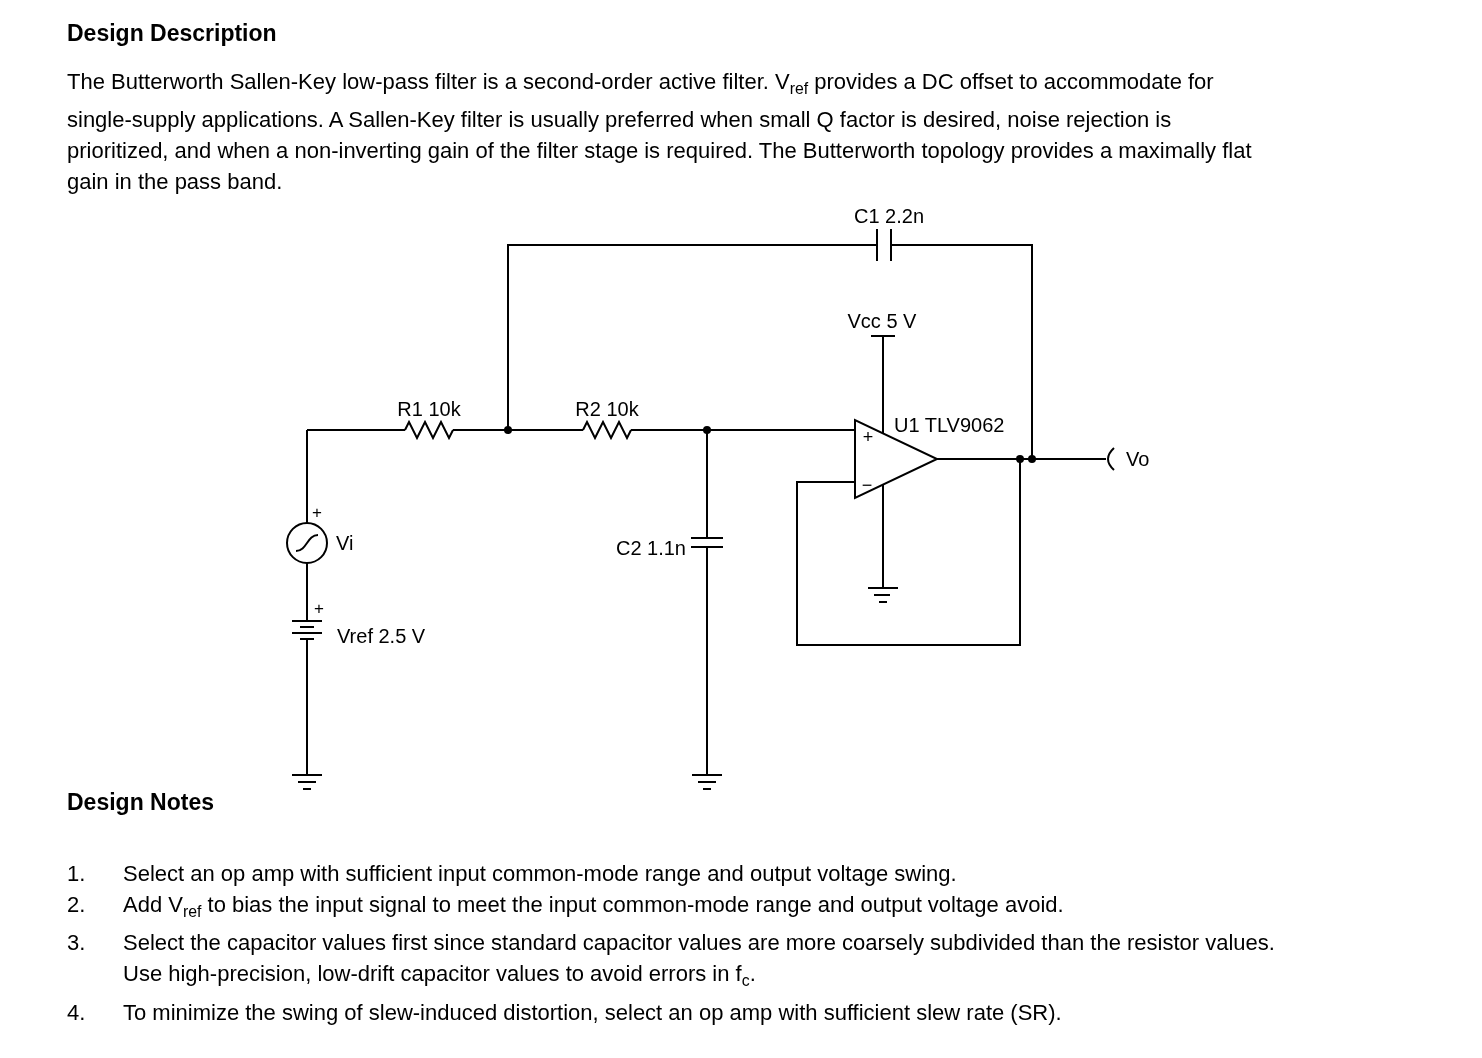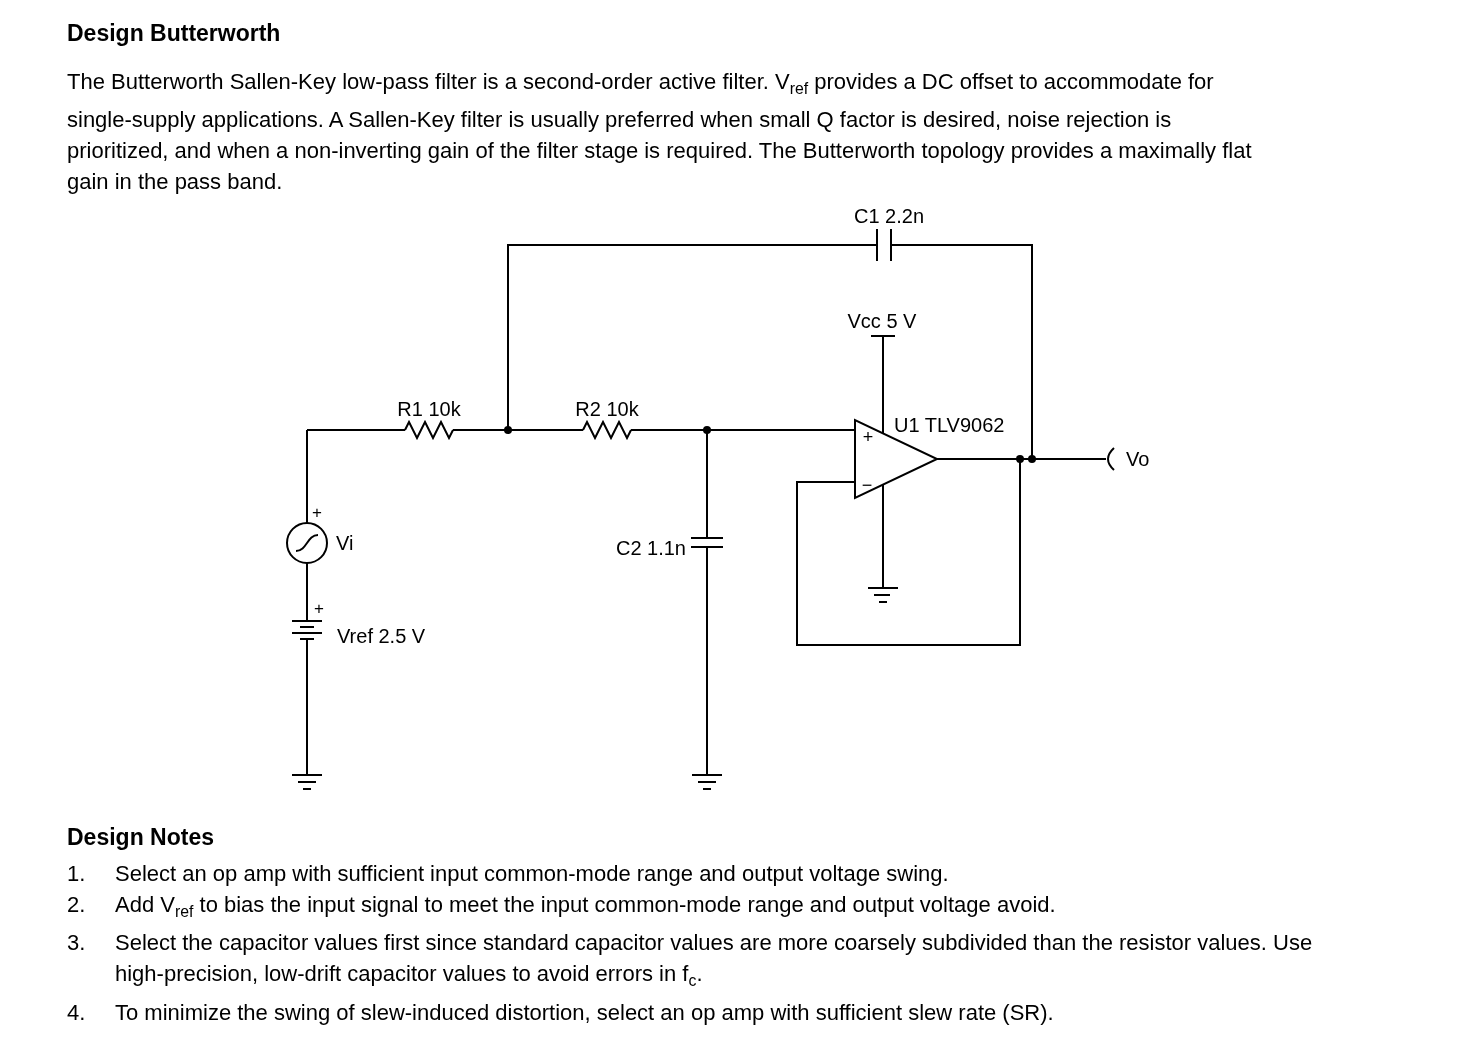--- a/index.html
+++ b/index.html
@@ -13,47 +13,47 @@
     position: relative;
     width: 1482px; height: 1058px;
     background: #ffffff;
     overflow: hidden;
   }
   .h1 {
     position: absolute; left: 67px;
     font-size: 23px; font-weight: 700; color: #000;
   }
   #desc-heading { top: 20px; }
-  #notes-heading { top: 824px; text-align: center; }
+  #notes-heading { top: 789px; text-align: center; }
   .para {
     position: absolute; left: 67px; top: 66px;
     width: 1200px;
     font-size: 22px; line-height: 31px; color: #000;
   }
   sub { font-size: 0.72em; }
   .schematic-wrap {
     position: absolute; left: 0; top: 200px;
     width: 1482px; height: 600px;
   }
   .notes-list {
     position: absolute; left: 67px; top: 858px;
     width: 1250px;
     font-size: 22px; line-height: 31px; color: #000;
   }
   .note-item { display: flex; }
   .note-num { flex: 0 0 48px; width: 48px; }
-  .note-text { flex: 1; }
+  .note-text { flex: 1; margin-left: 8px; }
   svg text { font-family: "Liberation Sans", "DejaVu Sans", sans-serif; }
 </style>
 </head>
 <body>
 
 <div class="page">
 
-  <div class="h1" id="desc-heading">Design Butterworth</div>
+  <div class="h1" id="desc-heading">Design Description</div>
 
   <div class="para"><span>The Butterworth Sallen-Key low-pass filter is a second-order active filter. V</span><sub>ref</sub><span> provides a DC offset to accommodate for single-supply applications. A Sallen-Key filter is usually preferred when small Q factor is desired, noise rejection is prioritized, and when a non-inverting gain of the filter stage is required. The Butterworth topology provides a maximally flat gain in the pass band.</span></div>
 
   <div class="schematic-wrap">
     <svg width="1482" height="600" viewBox="0 0 1482 600">
 
       <g stroke="#000000" stroke-width="2" fill="none">
 
         <polyline points="508,230 508,45 877,45"></polyline>
         <polyline points="891,45 1032,45 1032,259"></polyline>

